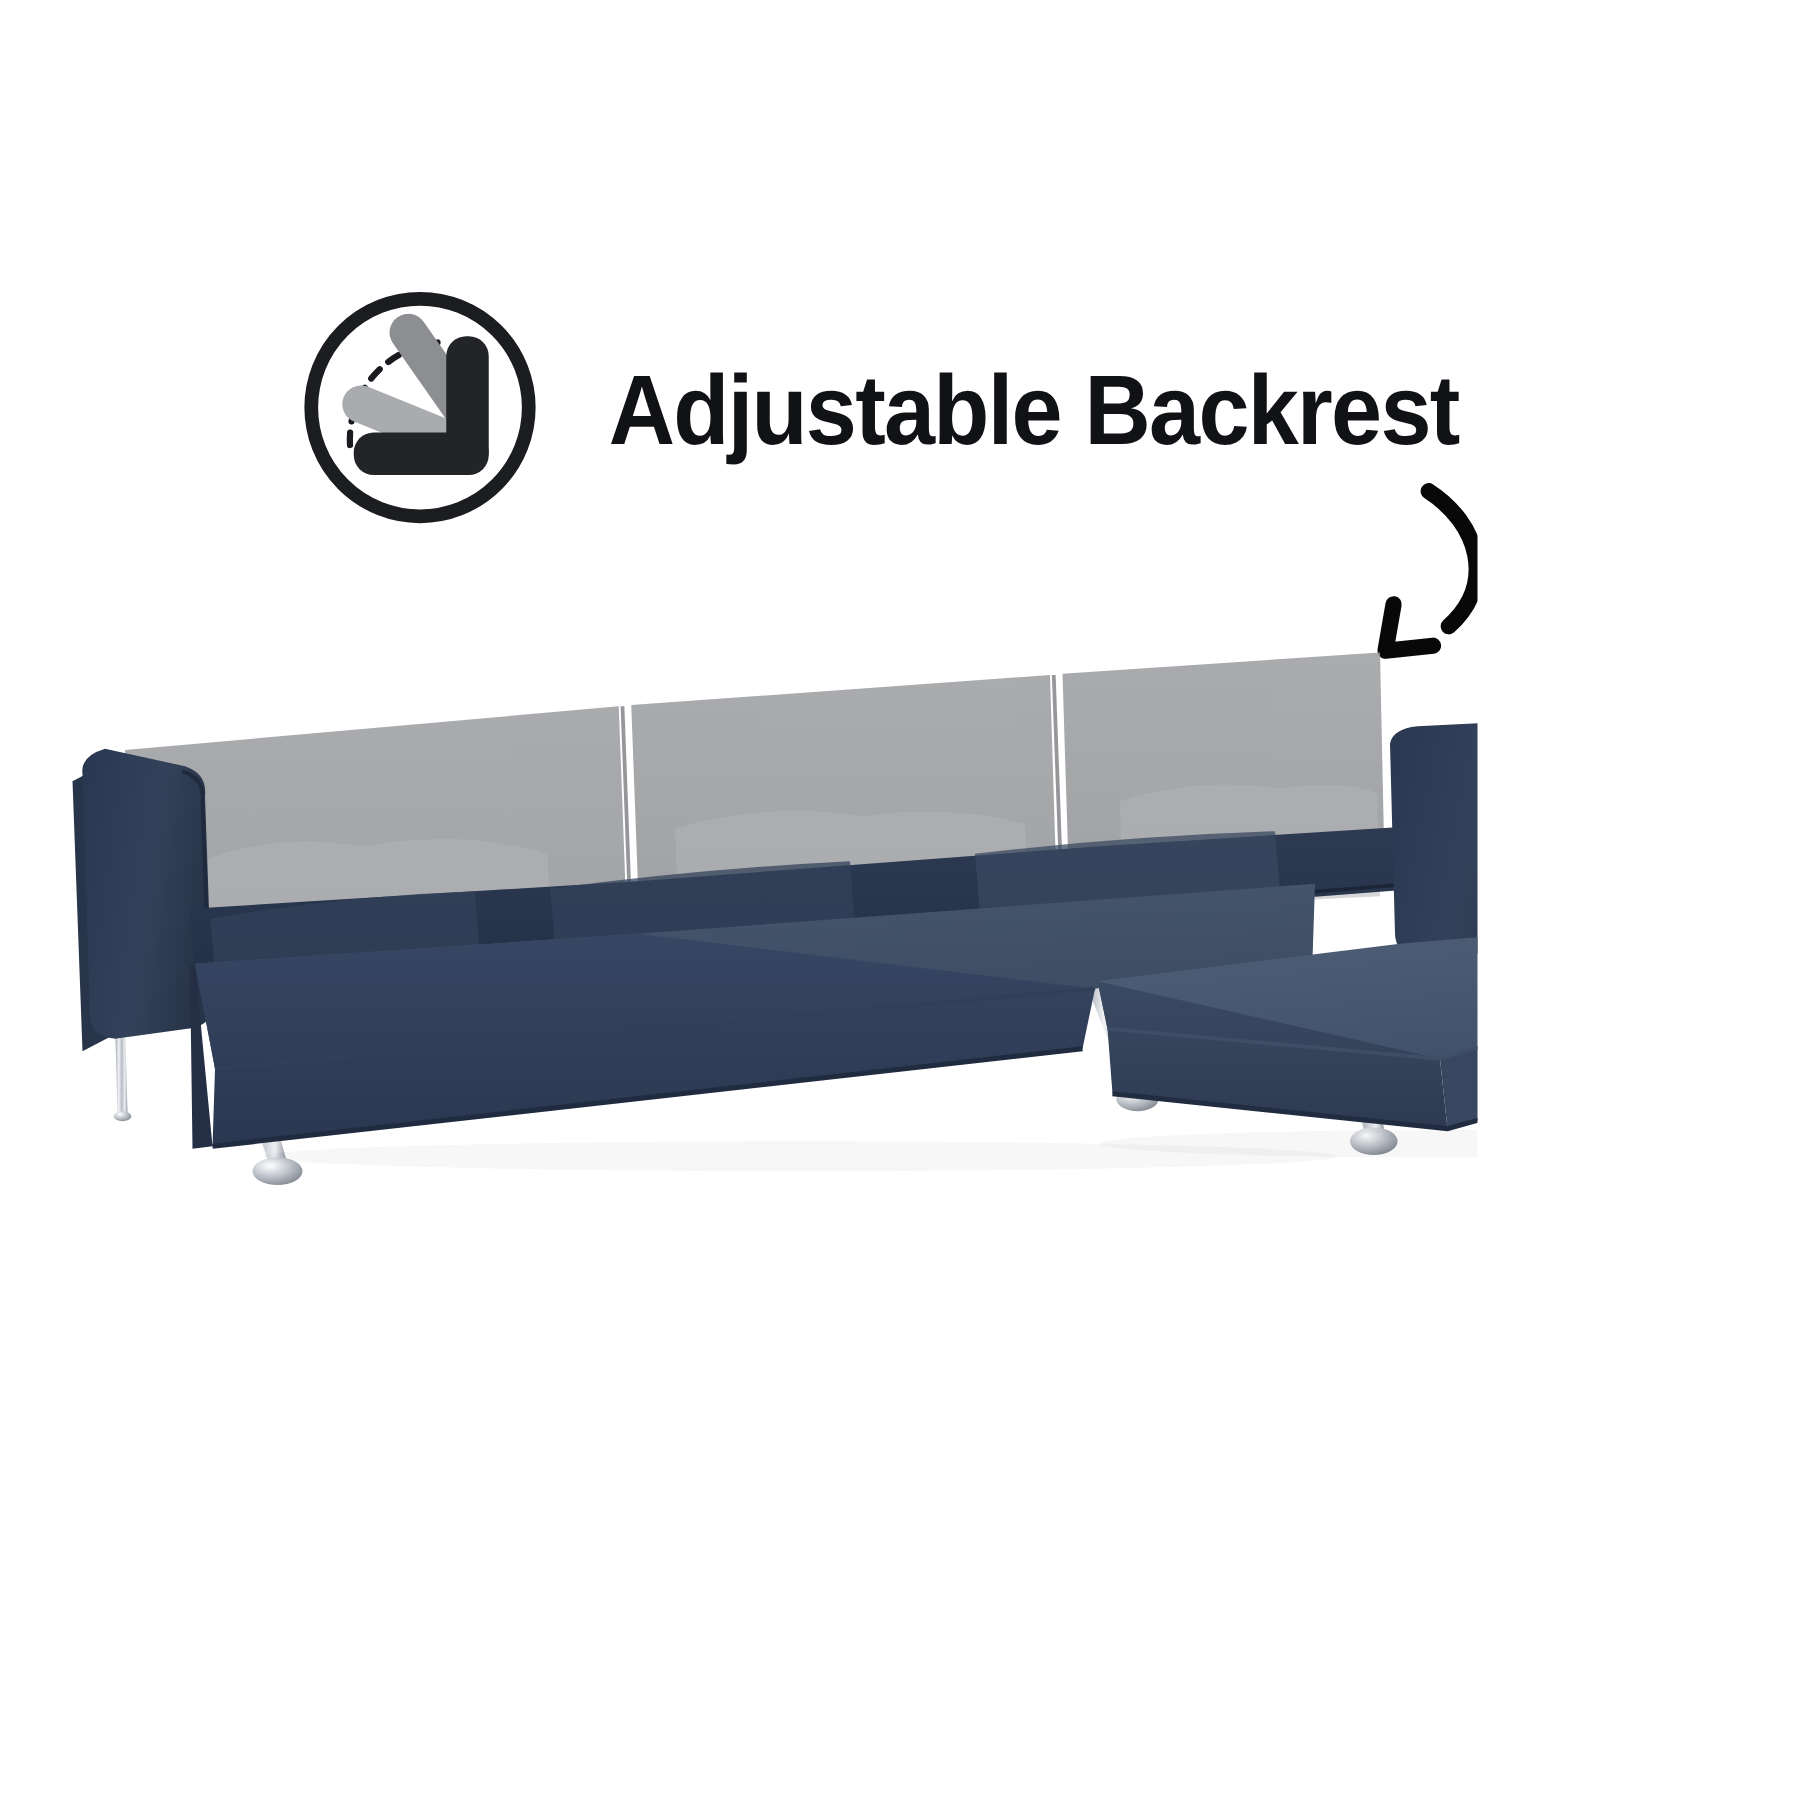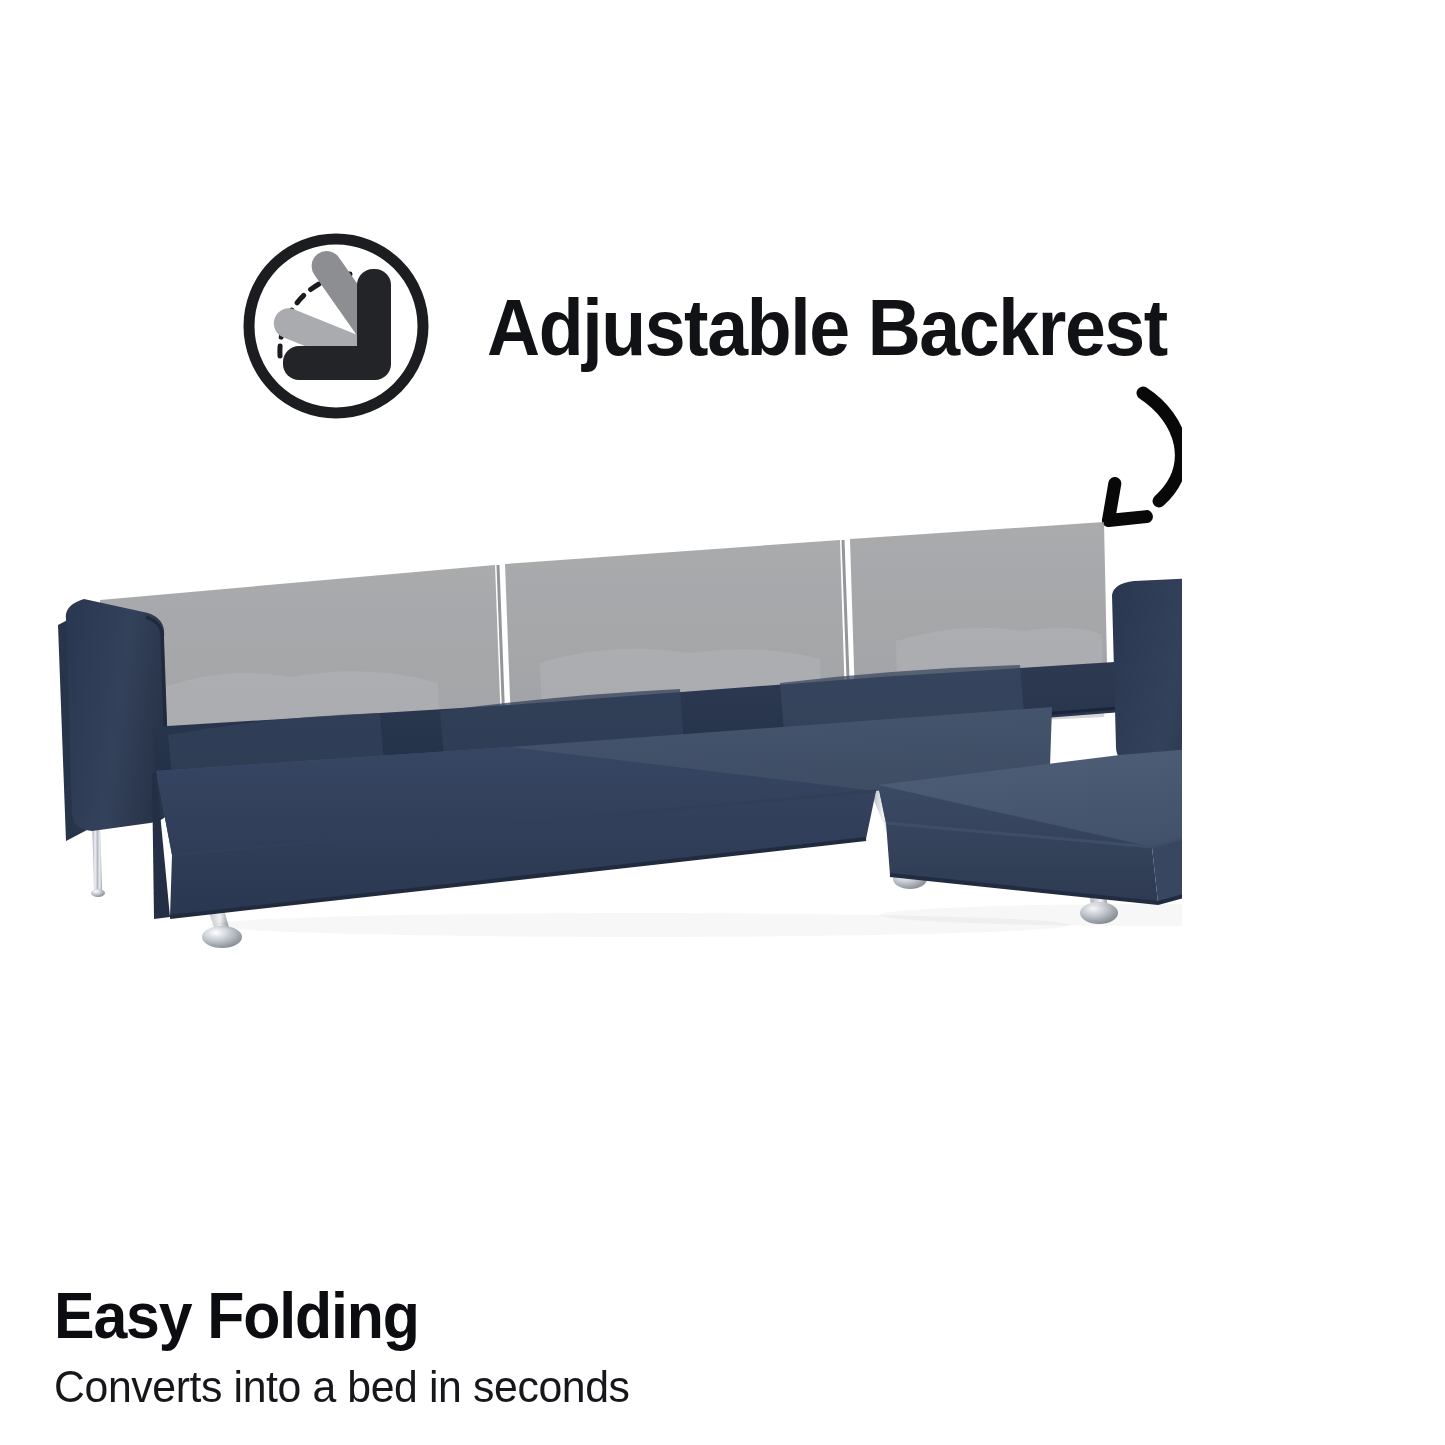--- a/index.html
+++ b/index.html
@@ -260,18 +260,14 @@
 
         <path d="M 846 368 L 1112 392 L 1330 330" fill="none" stroke="#3f4e67" stroke-width="3"></path>
         <path d="M 850 420 L 1118 448 L 1334 388" fill="none" stroke="#212c41" stroke-width="4"></path>
       </g>
 
       <ellipse cx="600" cy="470" rx="430" ry="12" fill="#000000" opacity="0.03"></ellipse>
       <ellipse cx="1120" cy="460" rx="280" ry="11" fill="#000000" opacity="0.03"></ellipse>
     </svg>
   </div>
 
-  <div class="caption-block">
-    <div class="caption-heading">Easy Folding</div>
-    <div class="caption-sub">Converts into a bed in seconds</div>
-  </div>
 
 </div>
 
 </body></html>

